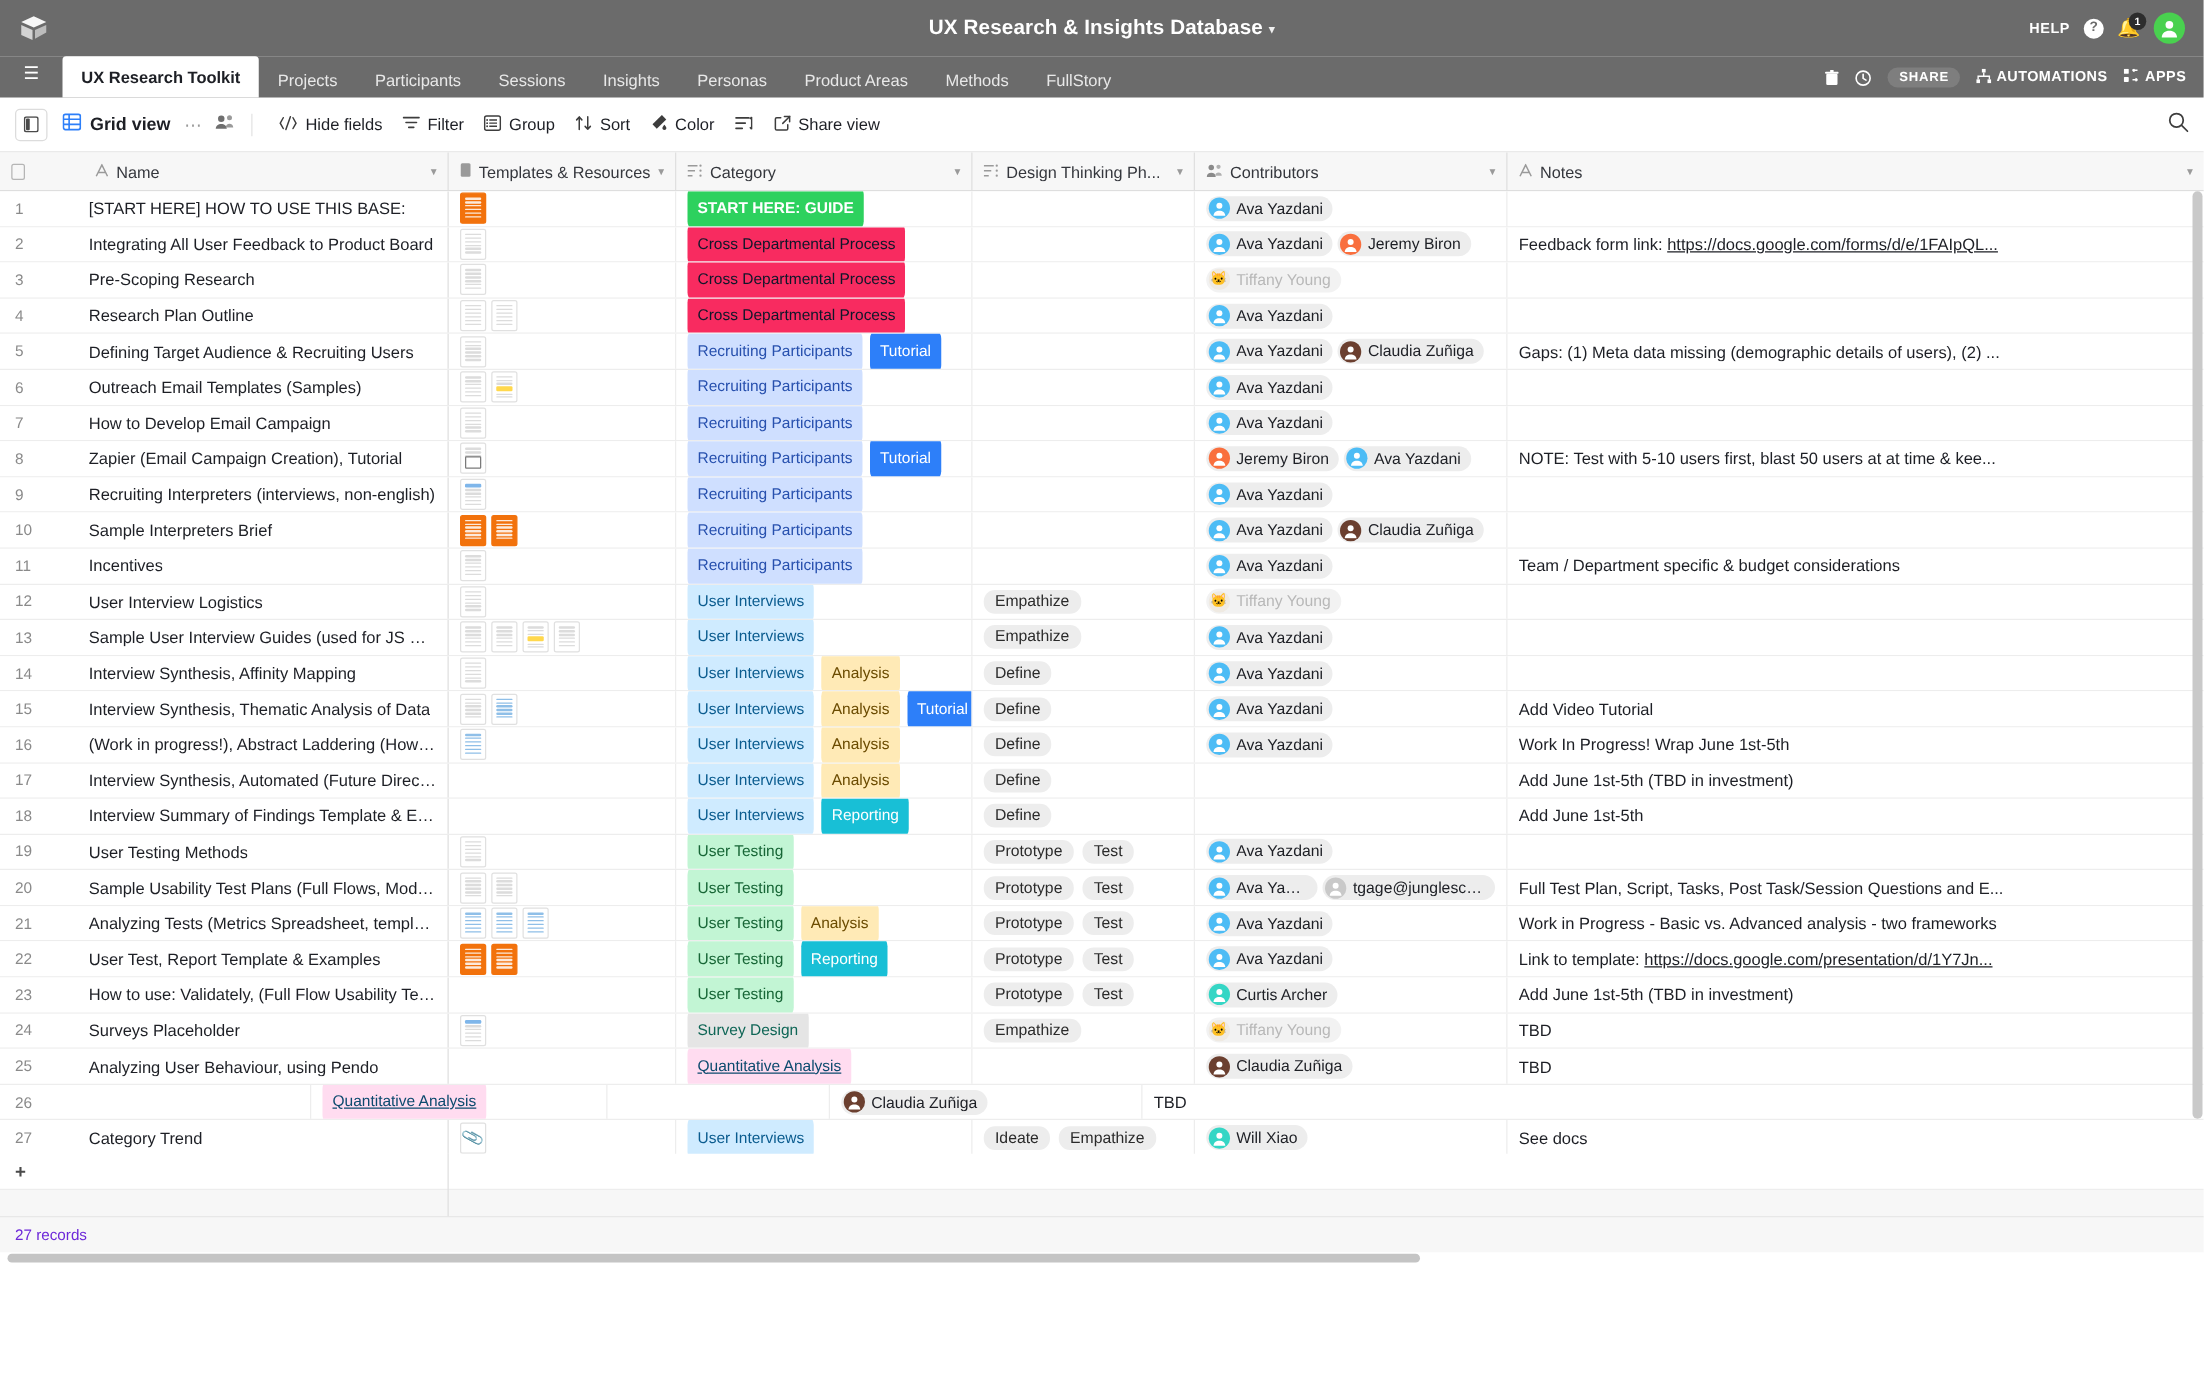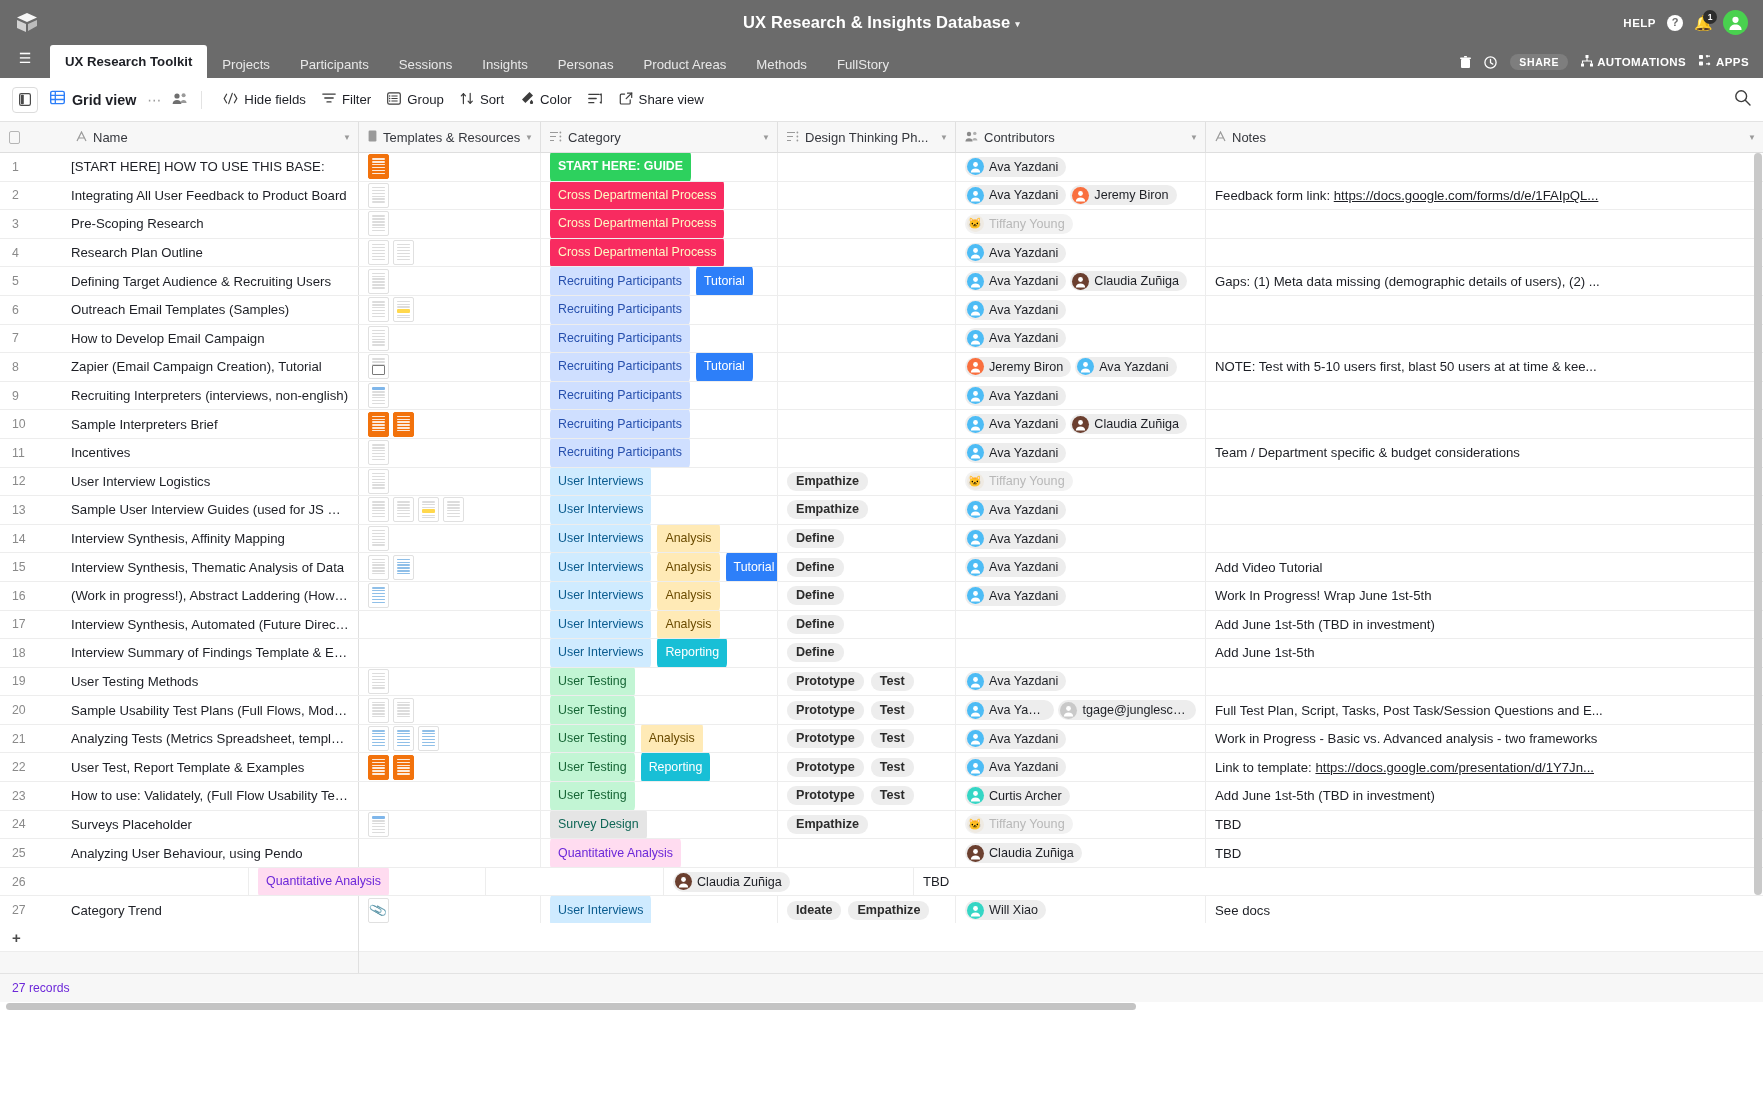--- a/index.html
+++ b/index.html
@@ -122,40 +122,40 @@
     border-right: 1px solid #ededed; overflow: hidden; white-space: nowrap;
     font-size: 13.2px; color: #1d1f25;
   }
   .cell.rowno {
     width: 67px; justify-content: flex-start; padding-left: 12px;
     color: #8a8a8a; font-size: 12.3px; border-right: none;
   }
   .cell.namecell { width: 292px; border-right: 1px solid #e0e0e0; padding-left: 4px;}
   .cell.tmplcell { width: 182px; gap: 4px; padding-left: 9px;}
   .cell.catcell  { width: 237px; gap: 6px; }
-  .cell.phasecell{ width: 178px; gap: 7px; font-weight: bold; }
+  .cell.phasecell{ width: 178px; gap: 7px; }
   .cell.contribcell { width: 250px; gap: 4px; }
   .cell.notescell{ width: 557px; border-right: none; }
   .name-txt { overflow: hidden; text-overflow: ellipsis; white-space: nowrap; }
 
   
   .tag {
     border-radius: 9px; padding: 12px 8px; font-size: 12.4px; line-height: 15px;
     white-space: nowrap; display: inline-block;
   }
   .tag-guide   { background: #2dd15e; color: #fff; font-weight: 700; }
-  .tag-cross   { background: #f82b60; color: #fef9c3; }
+  .tag-cross   { background: #f82b60; color: #0f172a; }
   .tag-recruit { background: #cfdfff; color: #2750ae; }
   .tag-tutorial{ background: #2d7ff9; color: #fff; }
   .tag-ui      { background: #cfebff; color: #0b5c8f; }
   .tag-analysis{ background: #ffeab6; color: #6b4b00; }
   .tag-report  { background: #18bfd6; color: #fff; }
   .tag-testing { background: #c2f5d4; color: #176636; }
   .tag-survey  { background: #e5e5e5; color: #0f6656; }
-  .tag-quant   { background: #ffdcf0; color: #6d28d9; }
+  .tag-quant   { background: #ffdcf0; color: #0c4a6e; text-decoration: underline; }
   .tag-phase   { background: #ededed; color: #2b2b2b; border-radius: 9px;
                  padding: 2px 9px; font-size: 12.6px; }
 
   
   .chip {
     display: inline-flex; align-items: center; gap: 5px; background: #ededed;
     border-radius: 11px; padding: 1.5px 8px 1.5px 2px; font-size: 12.6px;
     color: #1d1f25; max-width: 100%; overflow: hidden;
   }
   .chip.muted { background: #f2f2f2; color: #b8b8b8; }

